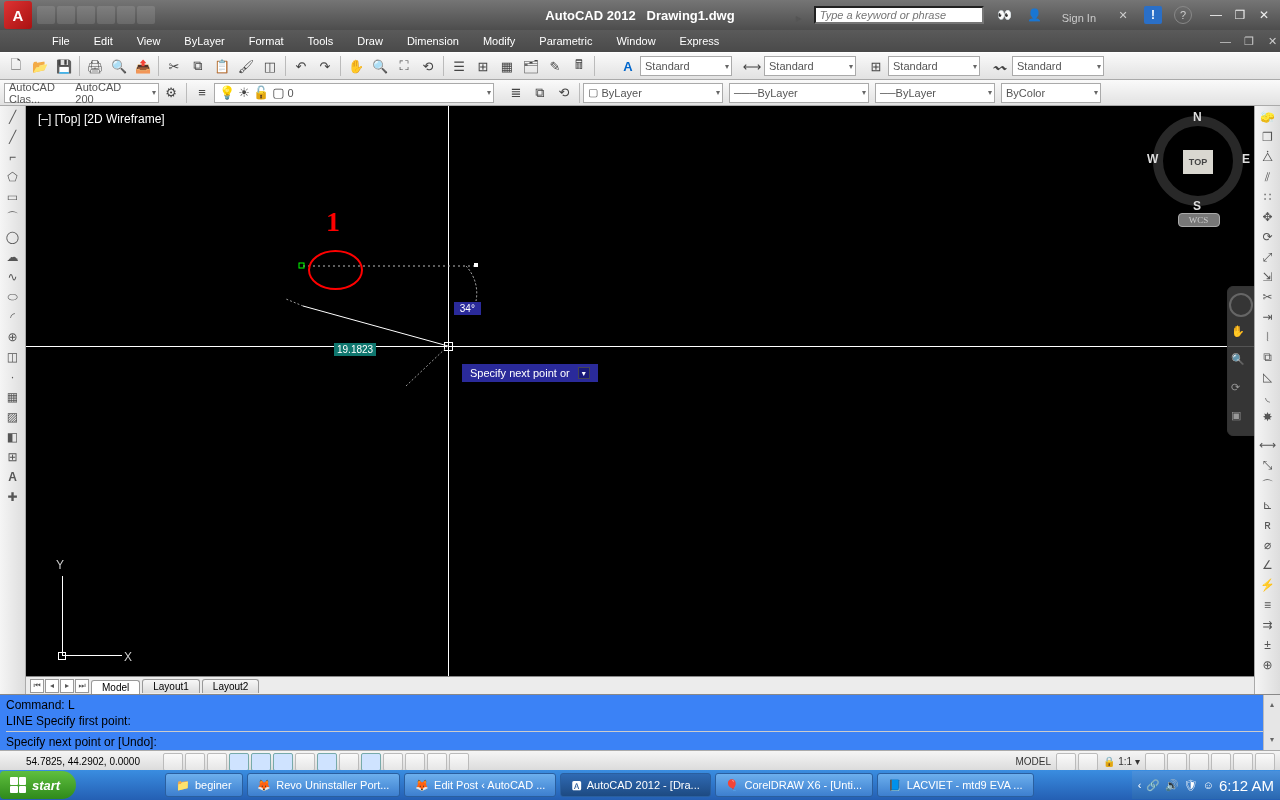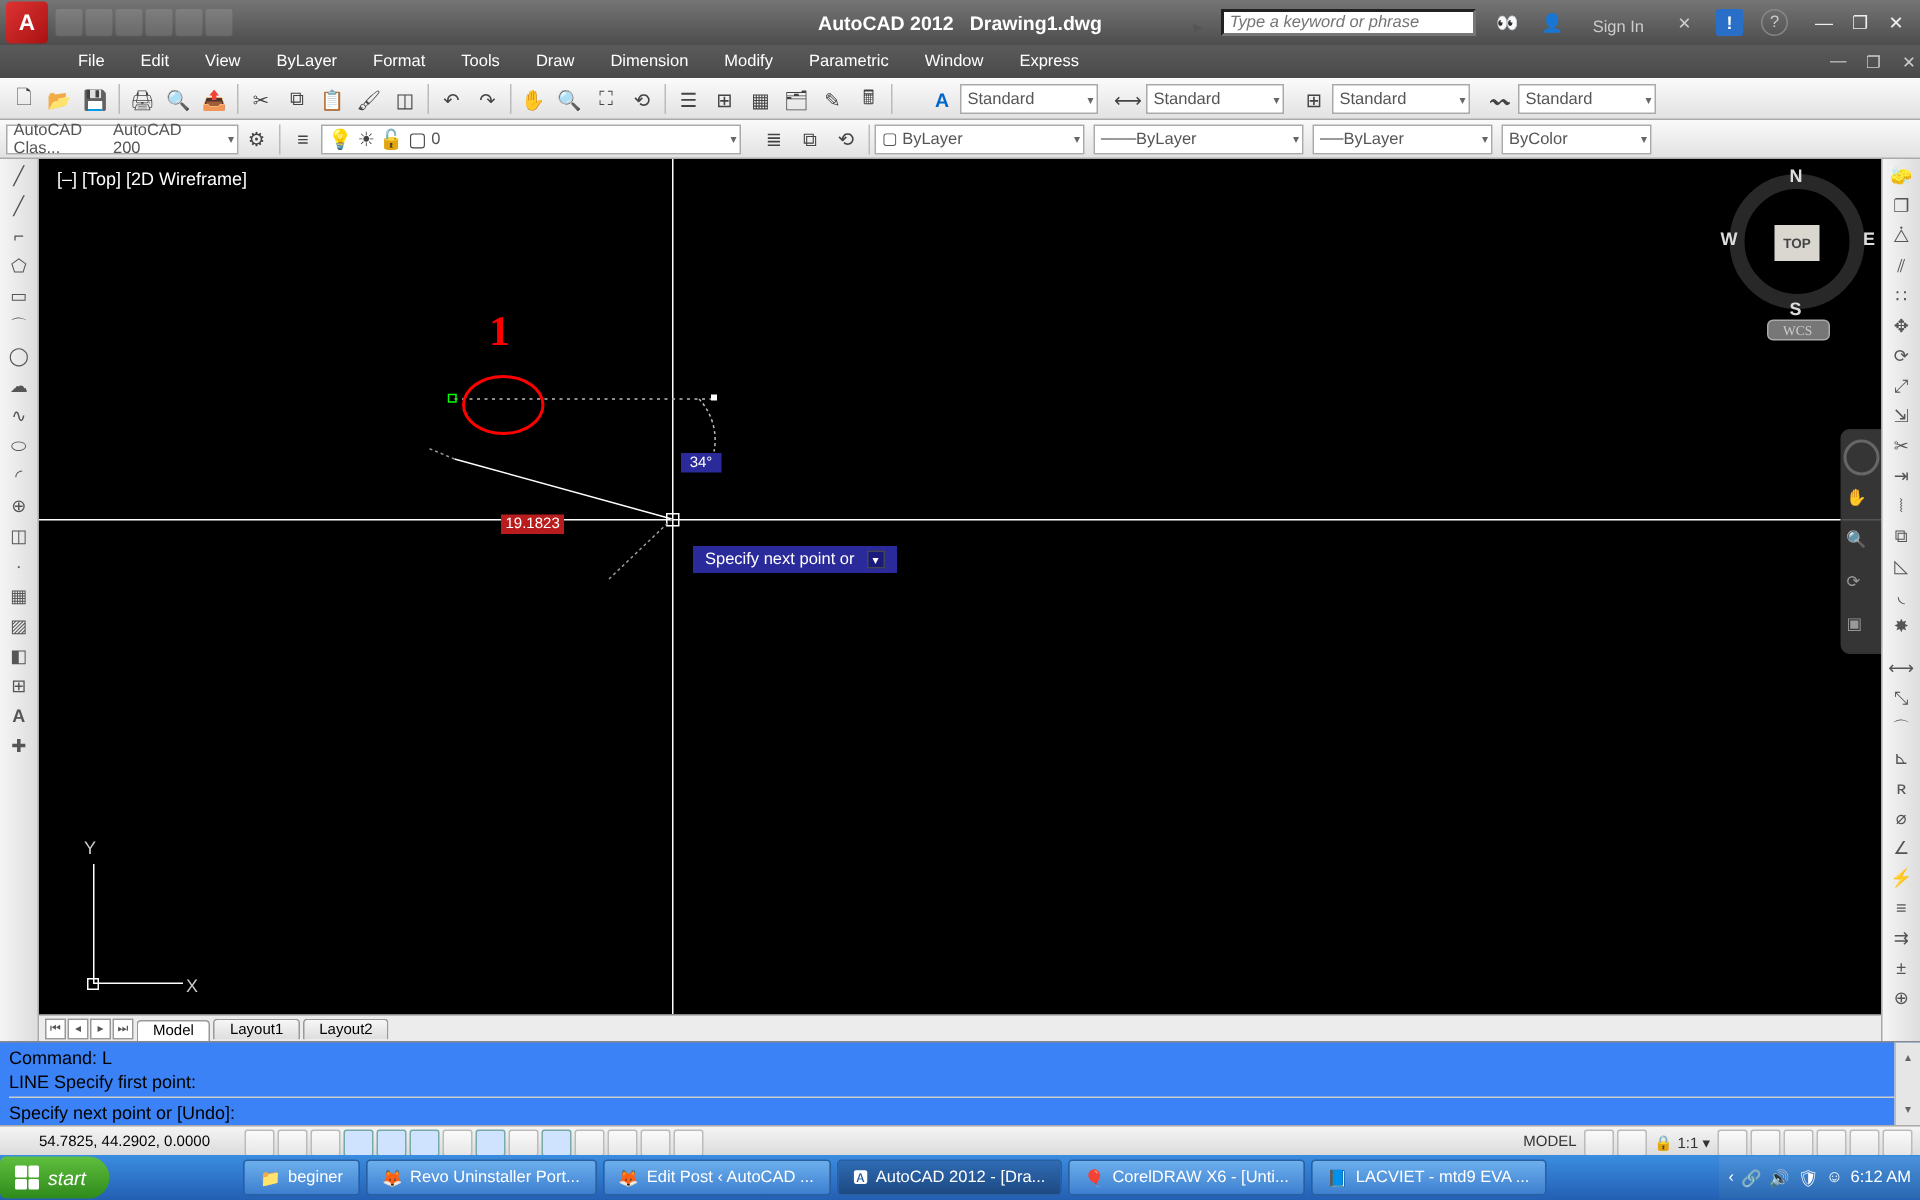--- a/index.html
+++ b/index.html
@@ -29,21 +29,21 @@
 .vtoolbar { width:26px; background:linear-gradient(90deg,#f5f5f5,#ddd); display:flex; flex-direction:column; padding-top:2px; gap:2px;}
 .vtoolbar.right { border-left:1px solid #aaa;}
 .vtoolbar.left { border-right:1px solid #aaa;}
 .vbtn { width:22px; height:18px; margin:0 auto; display:flex; align-items:center; justify-content:center;}
 .canvas { flex:1; background:#000; position:relative; overflow:hidden;}
 .viewlabel { position:absolute; top:6px; left:12px; color:#fff; font-size:12px;}
 .crosshair-v{ position:absolute; left:422px; top:0; width:1px; height:100%; background:#fff;}
 .crosshair-h{ position:absolute; top:240px; left:0; height:1px; width:100%; background:#fff;}
 .picksquare{ position:absolute; left:418px; top:236px; width:9px; height:9px; border:1px solid #fff;}
 .dim-box { position:absolute; background:#2a2a9a; color:#fff; font-size:10px; padding:1px 3px;}
-.dim-box.sel { background:#b91c1c;}
+.dim-box.sel { background:#0f766e;}
 .tooltip-box{ position:absolute; background:#2a2a9a; color:#fff; font-size:11px; padding:3px 8px; display:flex; align-items:center; gap:8px;}
 .tooltip-box .dd{ width:12px; height:12px; background:#1a1a7a; border:1px solid #445; display:flex; align-items:center; justify-content:center; font-size:8px;}
 .annot-1 { position:absolute; left:300px; top:100px; color:#f00; font-size:28px; font-weight:bold; font-family:"Times New Roman",serif;}
 .annot-circle{ position:absolute; left:282px; top:144px; width:55px; height:40px; border:2px solid #f00; border-radius:50%;}
 .watermark { position:absolute; left:50%; bottom:60px; transform:translateX(-50%); color:#888; font-size:28px; font-family:"Times New Roman",serif; letter-spacing:1px; opacity:.55;}
 .ucs { position:absolute; left:22px; bottom:22px;}
 .ucs-y { position:absolute; left:14px; bottom:16px; width:1px; height:80px; background:#fff;}
 .ucs-x { position:absolute; left:14px; bottom:16px; width:60px; height:1px; background:#fff;}
 .ucs-yl{ position:absolute; left:8px; bottom:100px; color:#ccc; font-size:12px;}
 .ucs-xl{ position:absolute; left:76px; bottom:8px; color:#ccc; font-size:12px;}
@@ -65,29 +65,29 @@
 .cmdarea { height:56px; background:#3b82f6; border-top:1px solid #888; font-family:"Consolas","Courier New",monospace; font-size:12px; padding:2px 6px; line-height:16px; position:relative;}
 .cmdarea hr{ border:none; border-top:1px solid #ccc; margin:2px 0;}
 .cmd-scroll { position:absolute; right:0; top:0; bottom:0; width:17px; background:#e6e6e6; border-left:1px solid #bbb; display:flex; flex-direction:column; justify-content:space-between; align-items:center; padding:2px 0; color:#666; font-size:8px;}
 .statusbar { height:22px; background:linear-gradient(#f5f5f5,#d9d9d9); border-top:1px solid #aaa; display:flex; align-items:center; font-size:10px; padding:0 4px;}
 .statusbar .coords { width:158px;text-align:center;}
 .sb-btn { width:20px; height:18px; border:1px solid #bbb; margin:0 1px; background:linear-gradient(#fafafa,#e6e6e6); border-radius:2px;}
 .sb-btn.on{ background:#cfe3ff; border-color:#7aa;}
 .sb-spacer { flex:1;}
 .sb-txt { padding:0 4px; color:#333;}
 .taskbar { height:30px; background:linear-gradient(#3a8de0,#245fb3); display:flex; align-items:center; color:#fff; font-size:11px; position:absolute; bottom:0; left:0; right:0;}
-.start { height:28px; background:linear-gradient(#5fbf3e,#2f8a1b); border-radius:4px 14px 14px 4px; padding:0 16px 0 10px; display:flex; align-items:center; font-weight:normal; font-style:italic; gap:6px; font-size:13px;}
+.start { height:28px; background:linear-gradient(#5fbf3e,#2f8a1b); border-radius:4px 14px 14px 4px; padding:0 16px 0 10px; display:flex; align-items:center; font-weight:bold; font-style:italic; gap:6px; font-size:13px;}
 .start-logo{width:16px;height:16px;display:grid;grid-template-columns:1fr 1fr;grid-template-rows:1fr 1fr;gap:1px;}
 .start-logo span{background:#fff;border-radius:1px;}
 .ql { display:flex; gap:1px; padding:0 6px;}
 .ql div{width:18px;height:20px;}
 .task-item { height:24px; background:linear-gradient(#6cafed,#3d7fcf); border:1px solid #2a5f9f; border-radius:3px; padding:0 10px; margin:0 2px; display:flex; align-items:center; gap:5px; max-width:160px; overflow:hidden; white-space:nowrap;}
 .task-item.active{ background:linear-gradient(#2f6ab3,#1d4a82);}
 .tray { margin-left:auto; background:linear-gradient(#4a91dc,#2a68b1); padding:0 6px; height:28px; display:flex; align-items:center; gap:5px;}
-.tray .clock{font-size:11px;}
+.tray .clock{font-size:15px;}
 
 .g{font-size:12px;color:#555;line-height:1;}
 .gi{font-size:13px;color:#444;}
 </style>
 </head>
 <body>
 
 <div class="titlebar">
   <div class="logo">A</div>
   <div class="qat-btn"></div>

